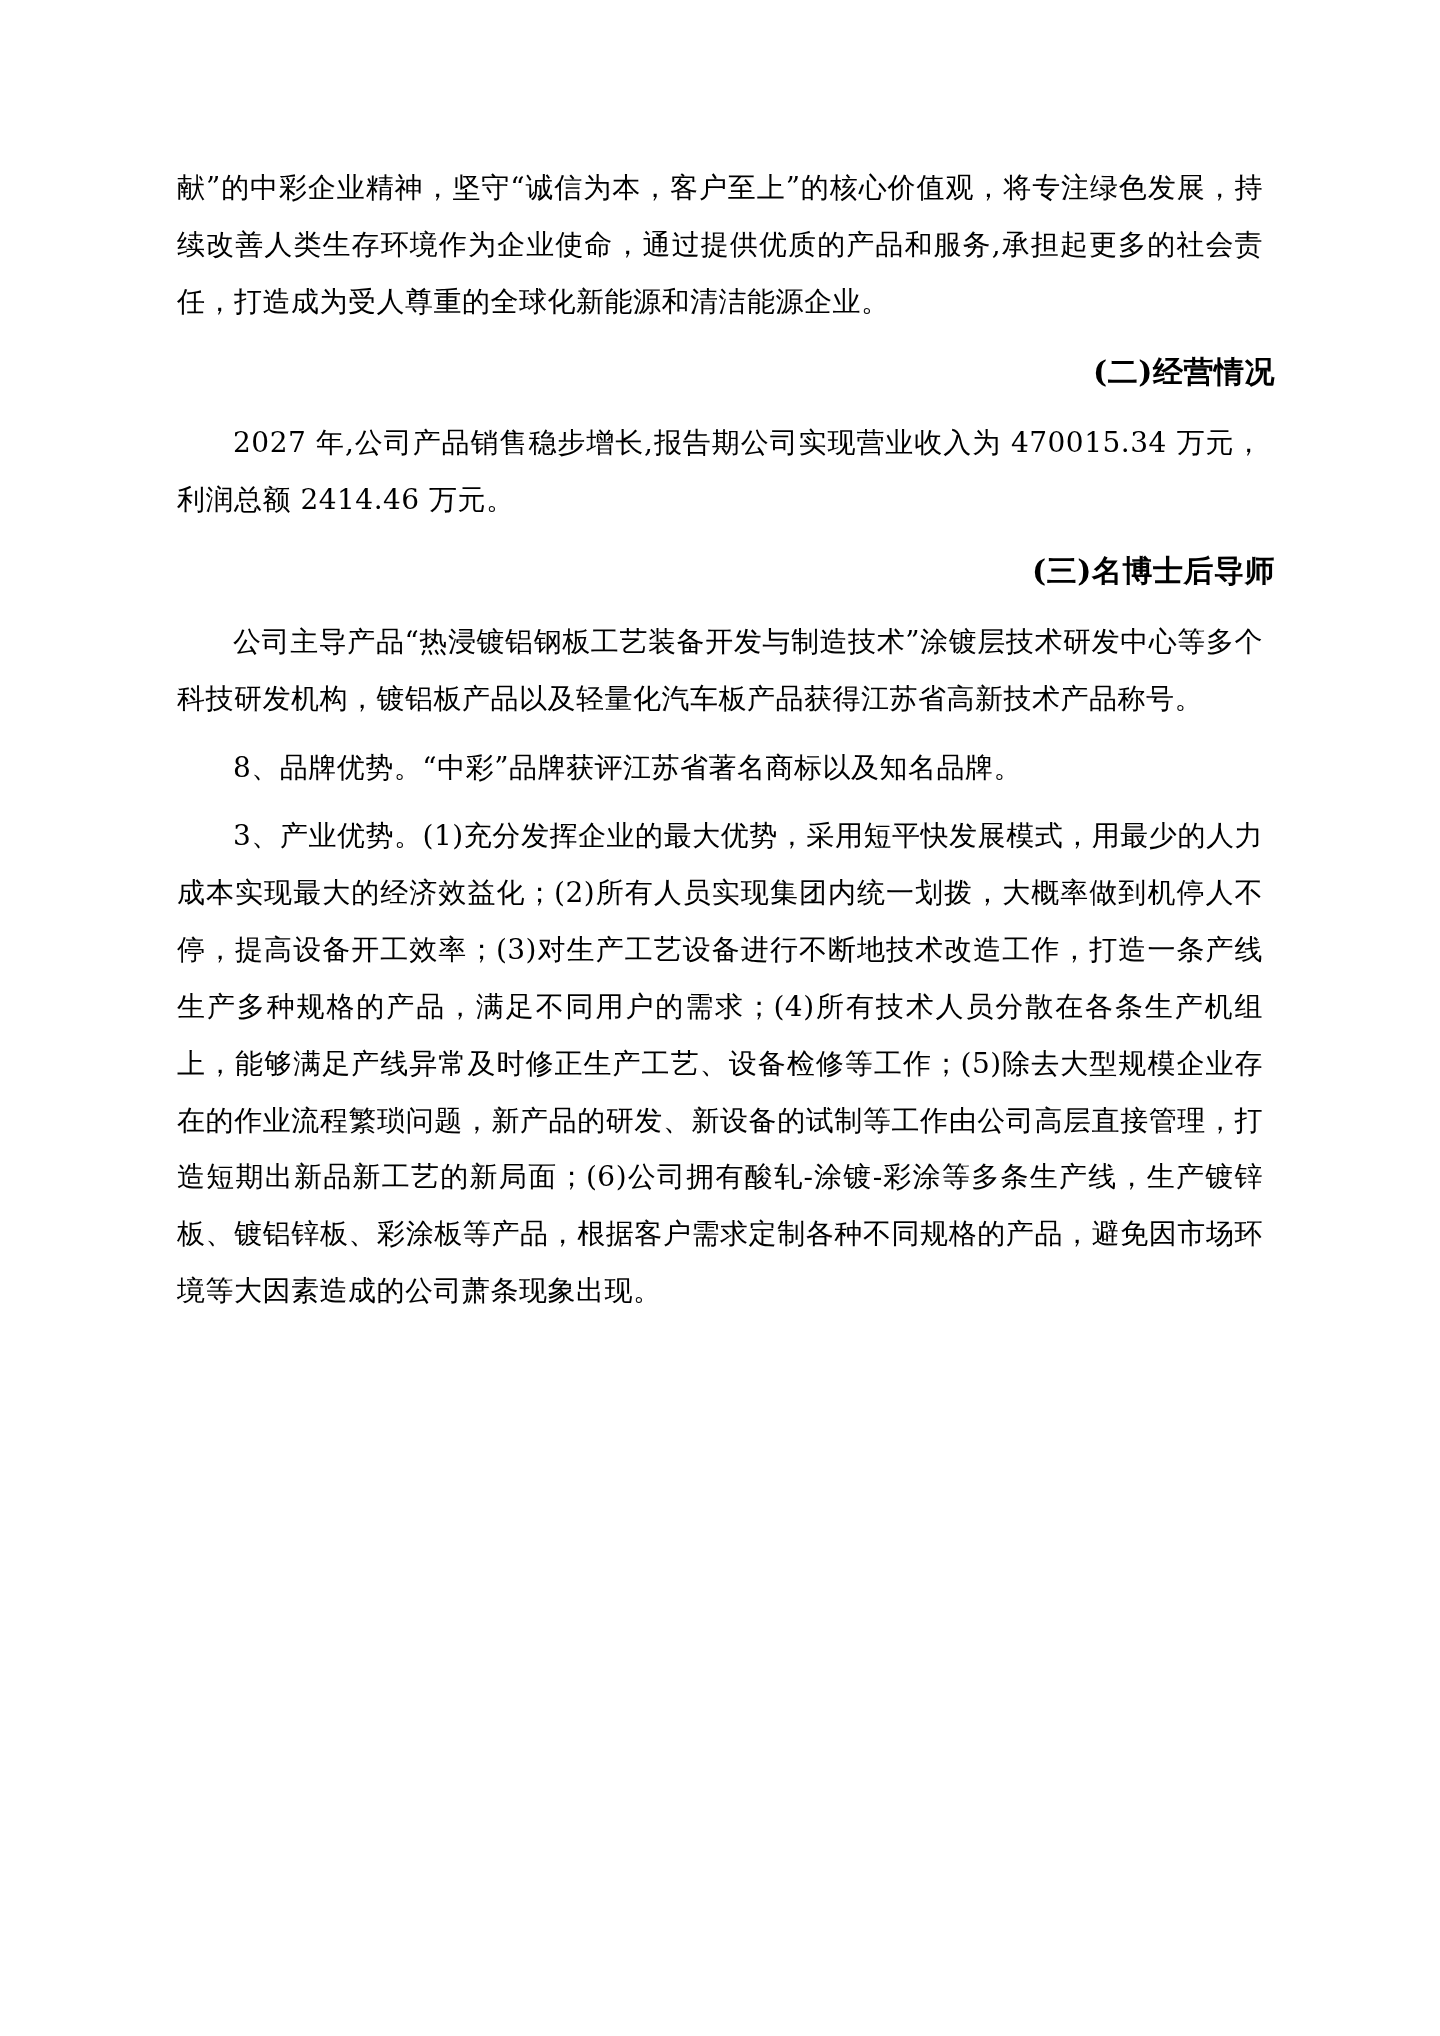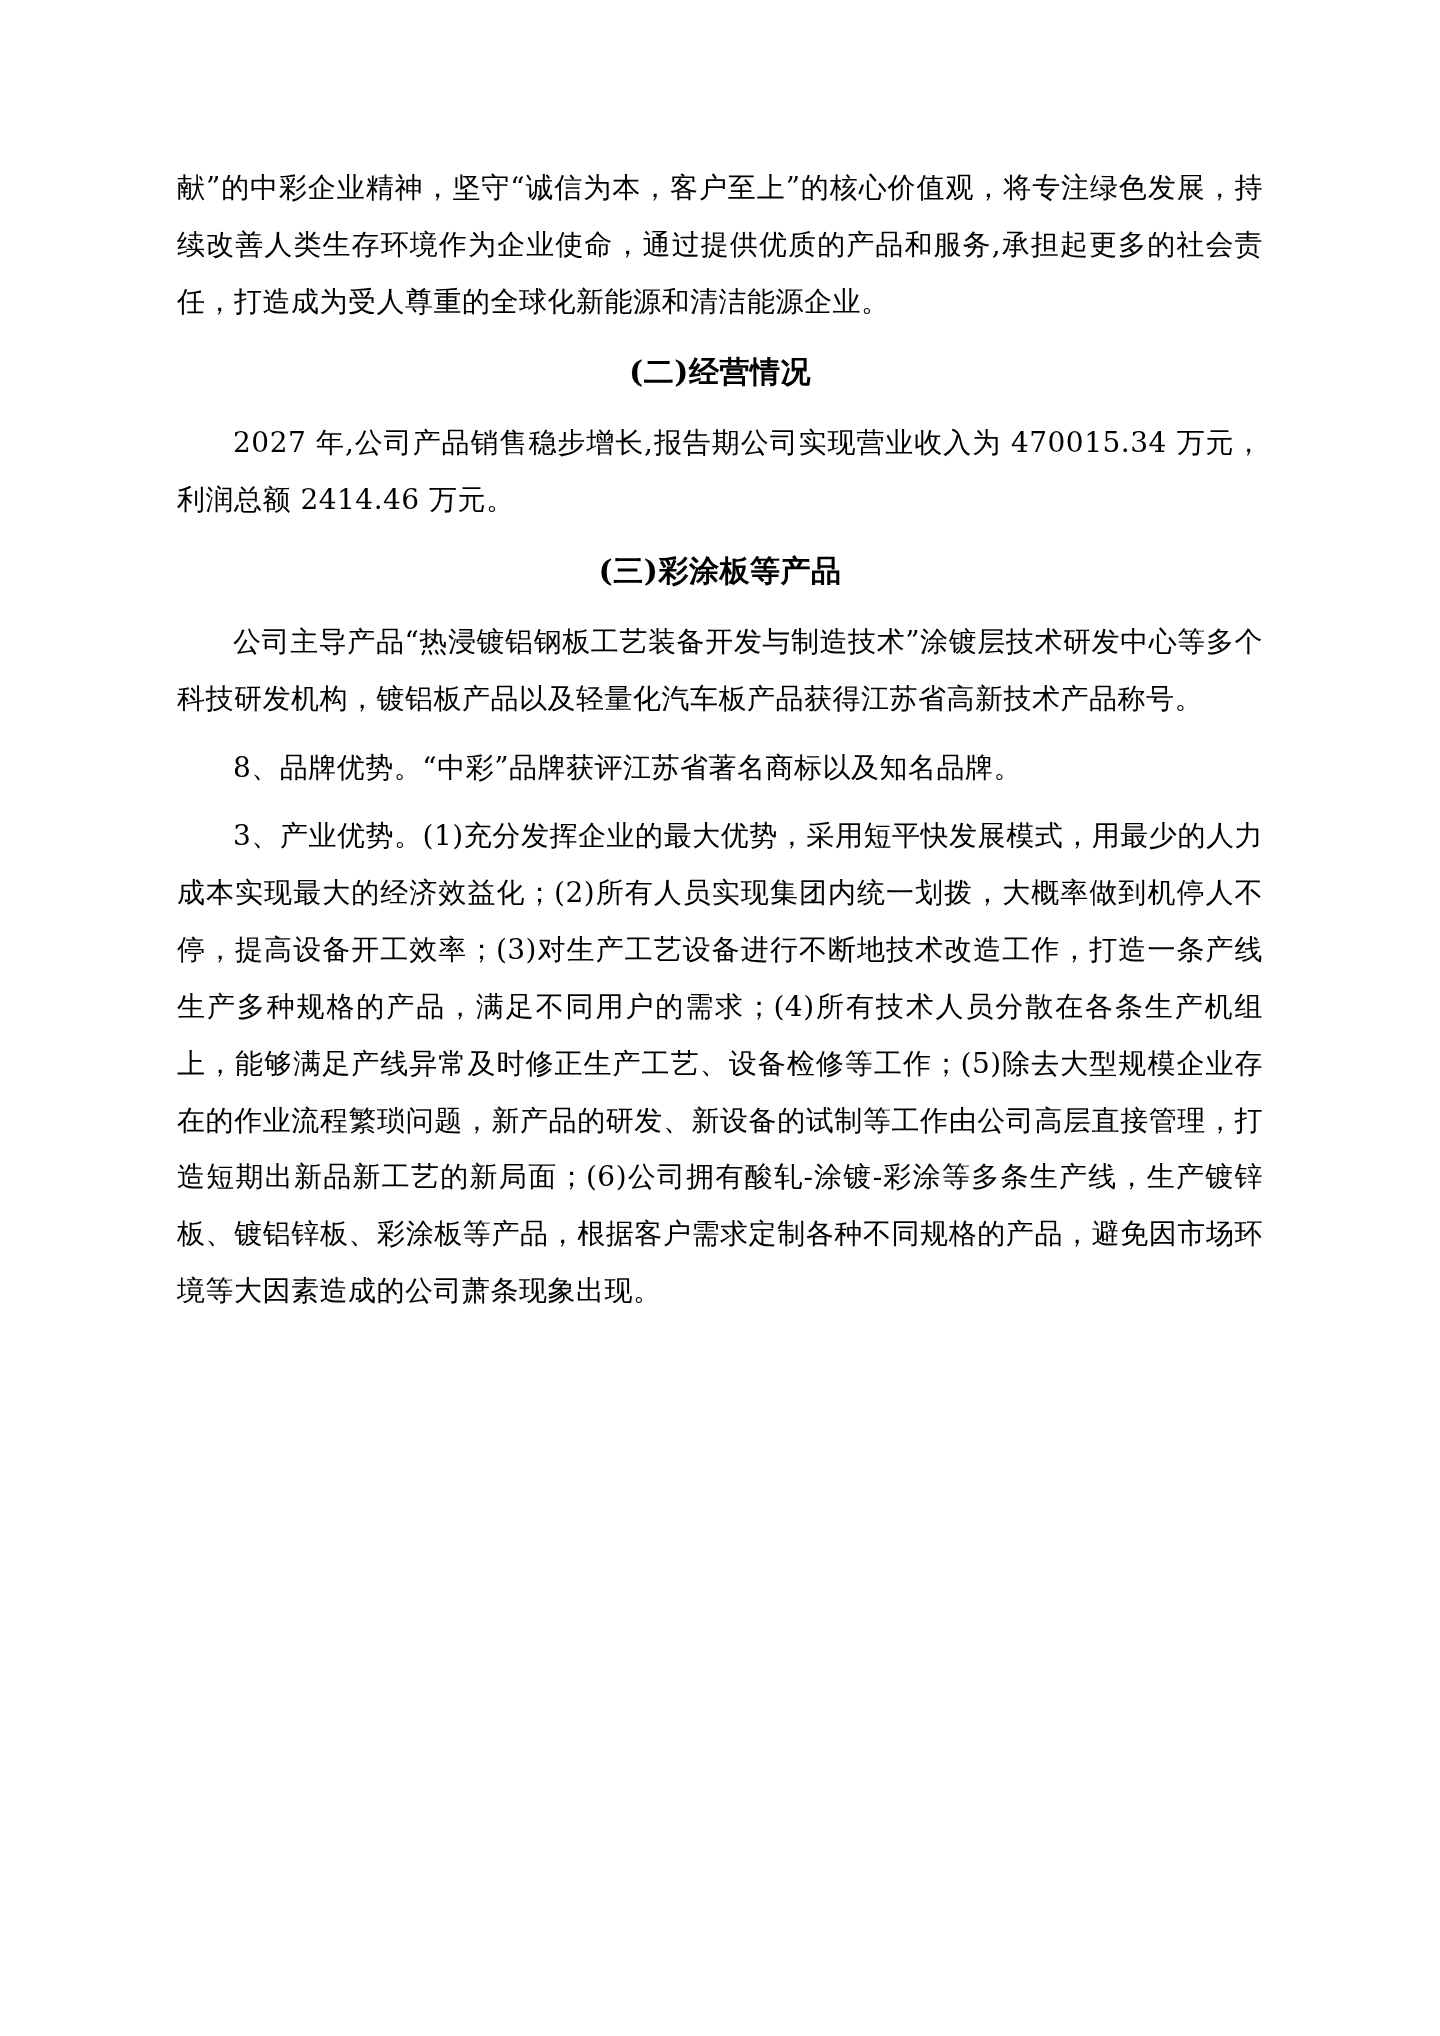--- a/index.html
+++ b/index.html
@@ -34,29 +34,29 @@
   }
   .para.indent {
     text-indent: 2em;
   }
   .heading {
     margin: 0;
     font-size: 30px;
     line-height: 2.03;
     font-weight: 700;
     letter-spacing: 0.5px;
-    text-align: center;
+    text-align: right;
   }
 </style>
 </head>
 <body>
 
 <div class="page" style="--page-bg: #ffffff; --page-fg: #000000;">
   <div class="content">
       <p class="para">献”的中彩企业精神，坚守“诚信为本，客户至上”的核心价值观，将专注绿色发展，持续改善人类生存环境作为企业使命，通过提供优质的产品和服务,承担起更多的社会责任，打造成为受人尊重的全球化新能源和清洁能源企业。</p>
       <h2 class="heading">(二)经营情况</h2>
       <p class="para indent">2027 年,公司产品销售稳步增长,报告期公司实现营业收入为 470015.34 万元，利润总额 2414.46 万元。</p>
-      <h2 class="heading">(三)彩涂板等产品</h2>
+      <h2 class="heading">(三)名博士后导师</h2>
       <p class="para indent">公司主导产品“热浸镀铝钢板工艺装备开发与制造技术”涂镀层技术研发中心等多个科技研发机构，镀铝板产品以及轻量化汽车板产品获得江苏省高新技术产品称号。</p>
       <p class="para indent">8、品牌优势。“中彩”品牌获评江苏省著名商标以及知名品牌。</p>
       <p class="para indent">3、产业优势。(1)充分发挥企业的最大优势，采用短平快发展模式，用最少的人力成本实现最大的经济效益化；(2)所有人员实现集团内统一划拨，大概率做到机停人不停，提高设备开工效率；(3)对生产工艺设备进行不断地技术改造工作，打造一条产线生产多种规格的产品，满足不同用户的需求；(4)所有技术人员分散在各条生产机组上，能够满足产线异常及时修正生产工艺、设备检修等工作；(5)除去大型规模企业存在的作业流程繁琐问题，新产品的研发、新设备的试制等工作由公司高层直接管理，打造短期出新品新工艺的新局面；(6)公司拥有酸轧-涂镀-彩涂等多条生产线，生产镀锌板、镀铝锌板、彩涂板等产品，根据客户需求定制各种不同规格的产品，避免因市场环境等大因素造成的公司萧条现象出现。</p>
     </div>
 </div>
 
 </body></html>

